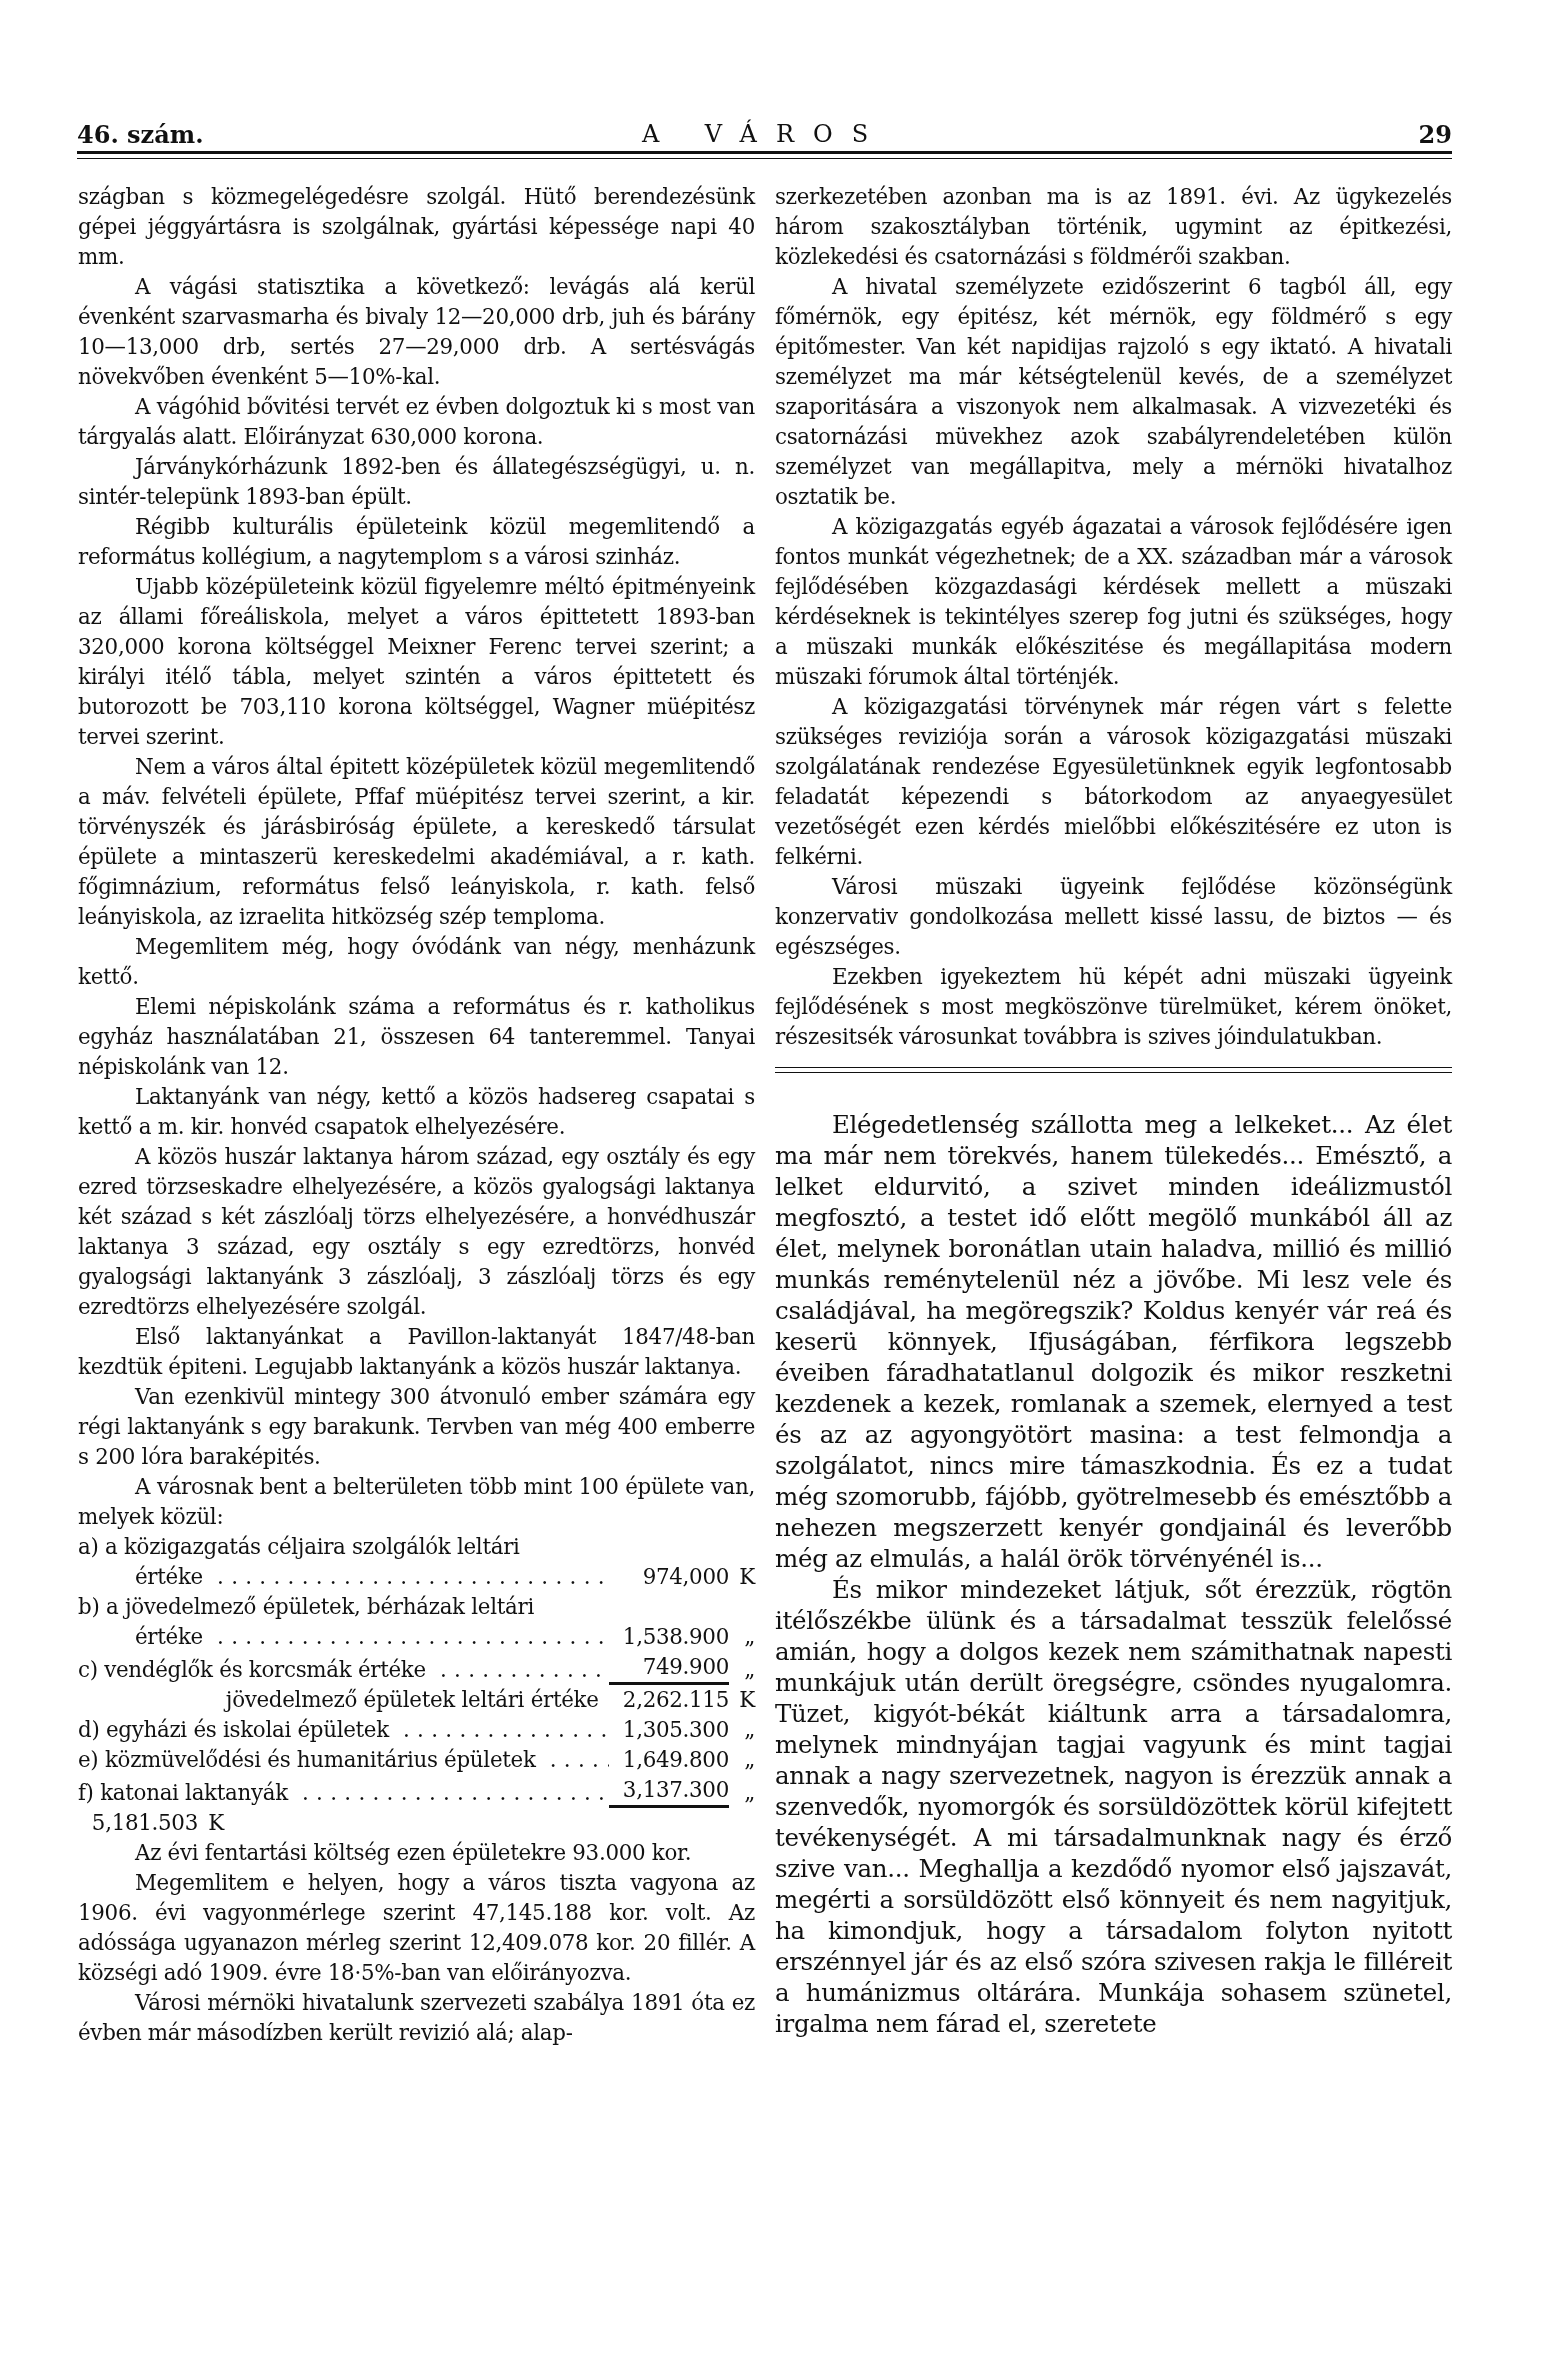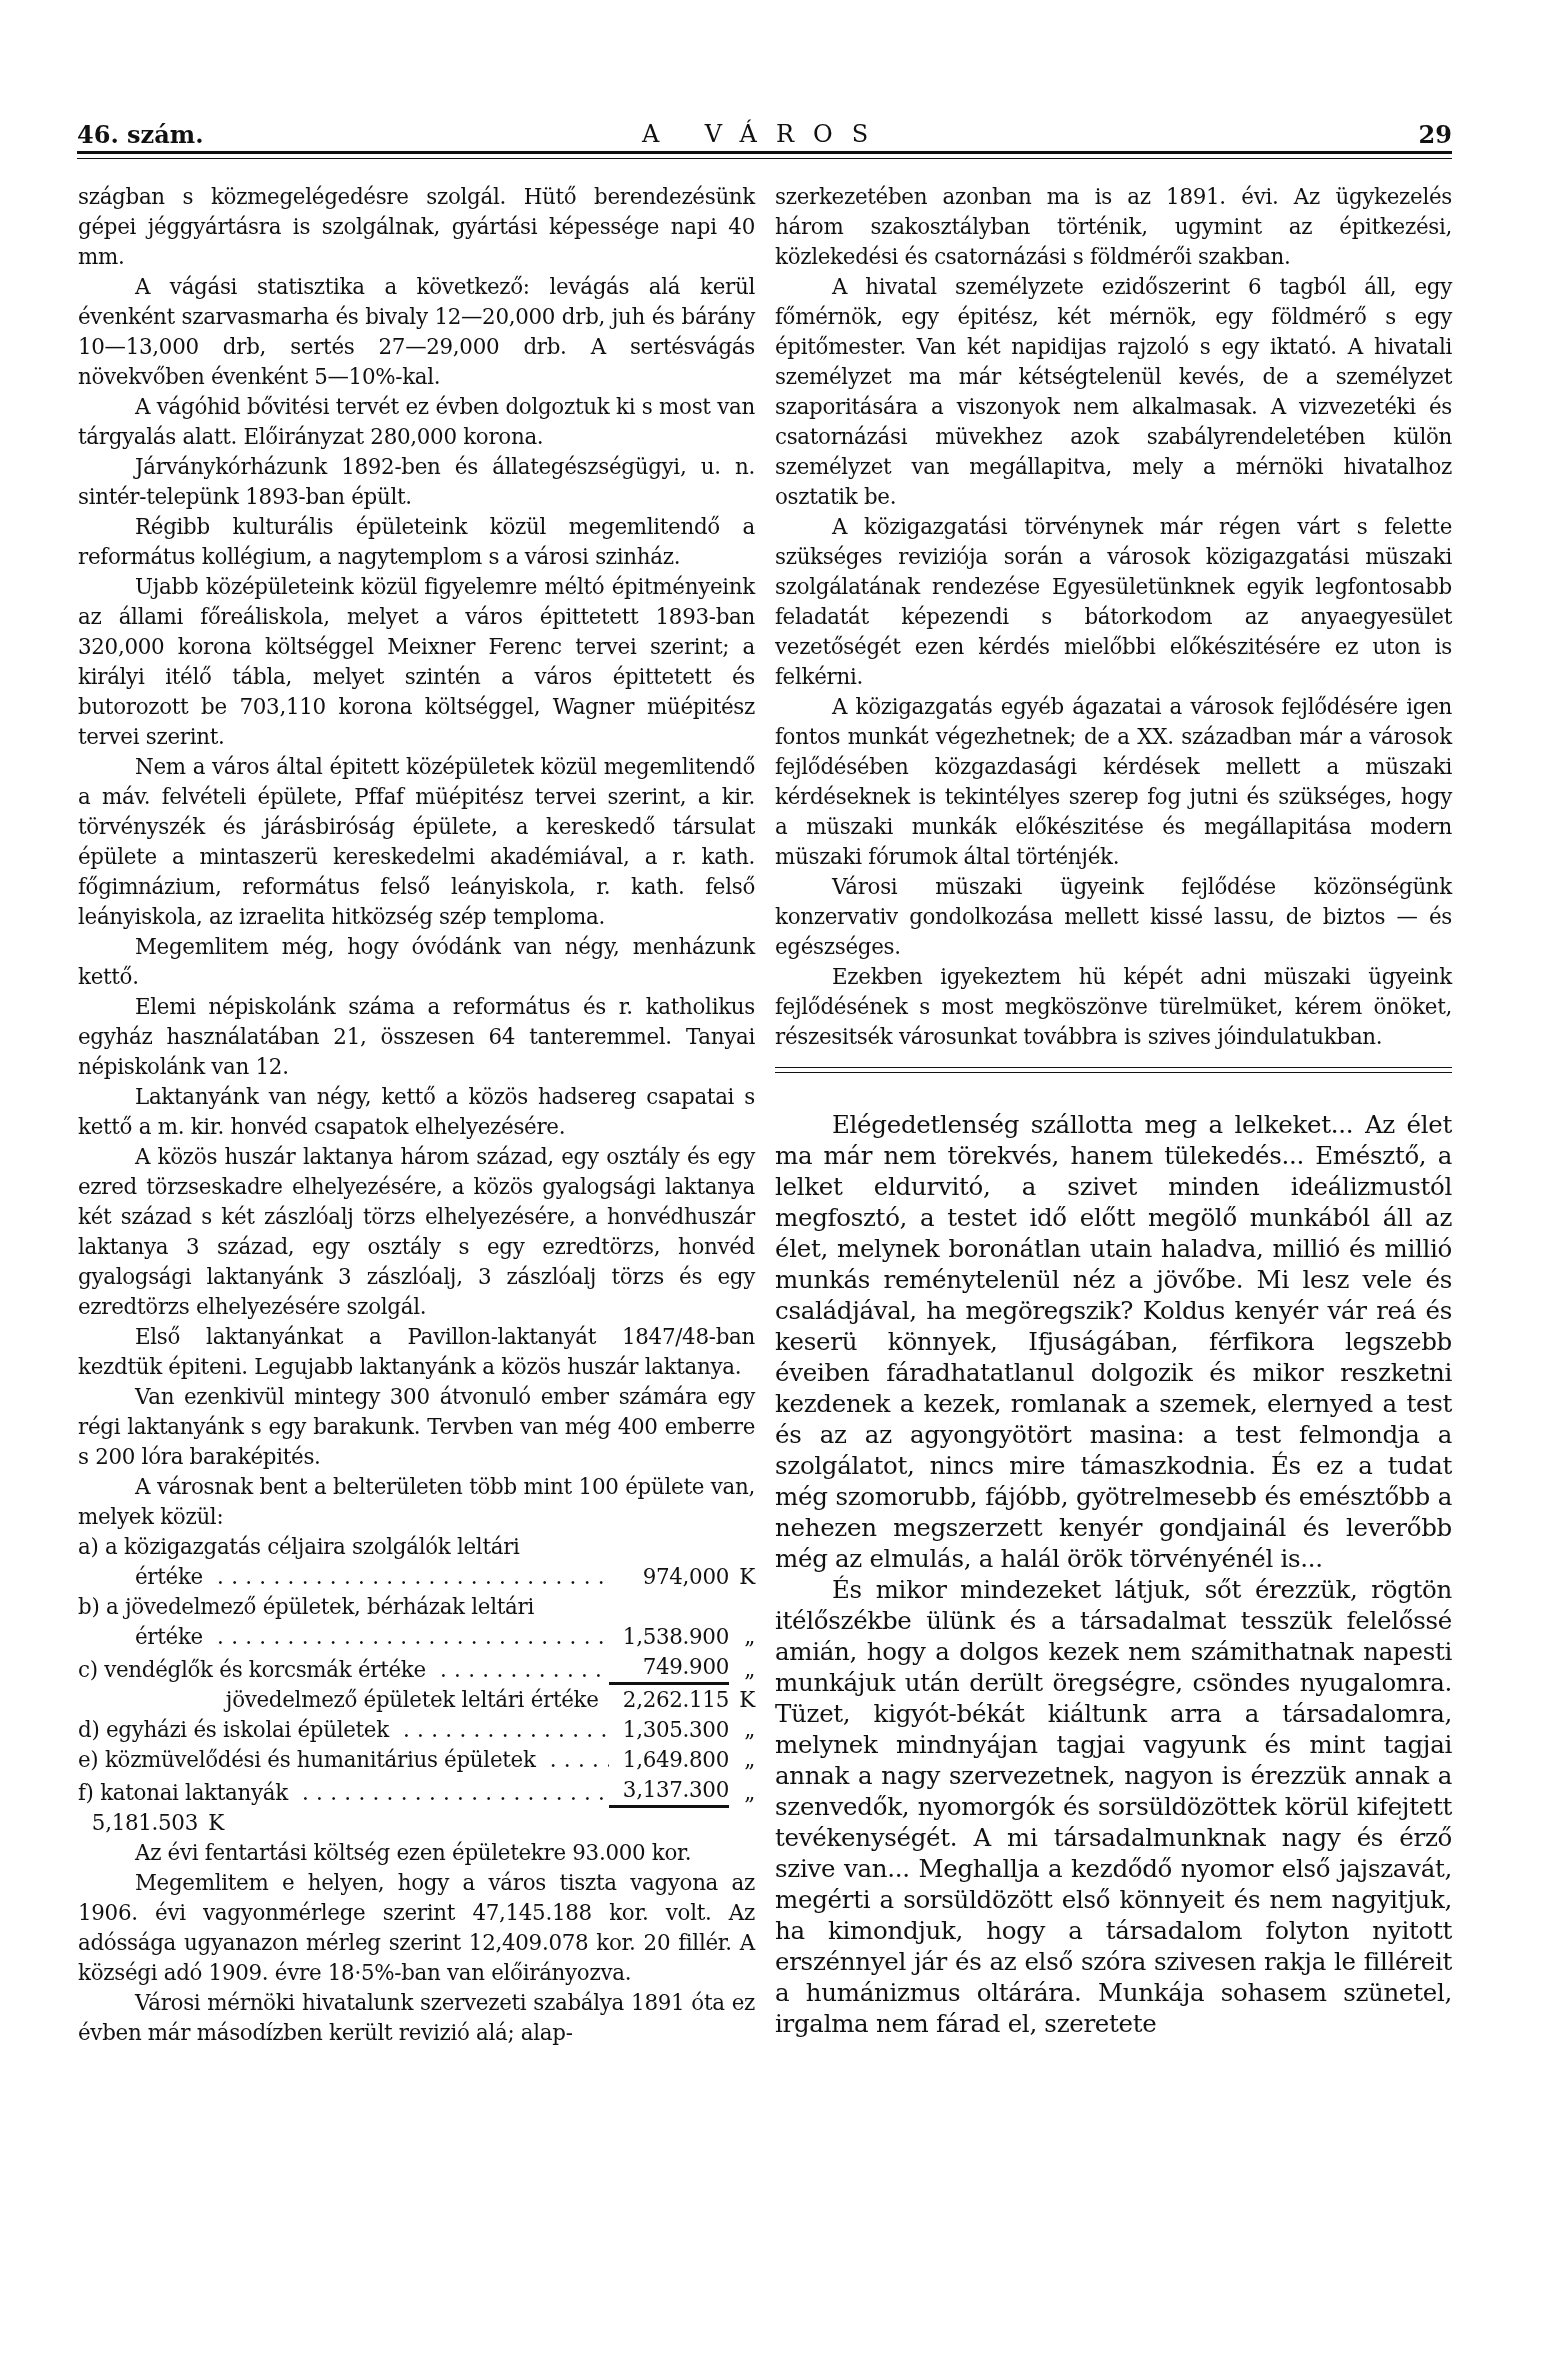--- a/index.html
+++ b/index.html
@@ -53,21 +53,21 @@
 <div class="header">
   <span class="issue">46. szám.</span>
   <span class="title">A VÁROS</span>
   <span class="page">29</span>
 </div>
 <div class="header-rule"></div>
 
 <div class="col left">
   <p class="noindent">szágban s közmegelégedésre szolgál. Hütő berendezésünk gépei jéggyártásra is szolgálnak, gyártási képessége napi 40 mm.</p>
   <p>A vágási statisztika a következő: levágás alá kerül évenként szarvasmarha és bivaly 12—20,000 drb, juh és bárány 10—13,000 drb, sertés 27—29,000 drb. A sertésvágás növekvőben évenként 5—10%-kal.</p>
-  <p>A vágóhid bővitési tervét ez évben dolgoztuk ki s most van tárgyalás alatt. Előirányzat 280,000 korona.</p>
+  <p>A vágóhid bővitési tervét ez évben dolgoztuk ki s most van tárgyalás alatt. Előirányzat 630,000 korona.</p>
   <p>Járványkórházunk 1892-ben és állategészségügyi, u. n. sintér-telepünk 1893-ban épült.</p>
   <p>Régibb kulturális épületeink közül megemlitendő a református kollégium, a nagytemplom s a városi szinház.</p>
   <p>Ujabb középületeink közül figyelemre méltó épitményeink az állami főreáliskola, melyet a város épittetett 1893-ban 320,000 korona költséggel Meixner Ferenc tervei szerint; a királyi itélő tábla, melyet szintén a város épittetett és butorozott be 703,110 korona költséggel, Wagner müépitész tervei szerint.</p>
   <p>Nem a város által épitett középületek közül megemlitendő a máv. felvételi épülete, Pffaf müépitész tervei szerint, a kir. törvényszék és járásbiróság épülete, a kereskedő társulat épülete a mintaszerü kereskedelmi akadémiával, a r. kath. főgimnázium, református felső leányiskola, r. kath. felső leányiskola, az izraelita hitközség szép temploma.</p>
   <p>Megemlitem még, hogy óvódánk van négy, menházunk kettő.</p>
   <p>Elemi népiskolánk száma a református és r. katholikus egyház használatában 21, összesen 64 tanteremmel. Tanyai népiskolánk van 12.</p>
   <p>Laktanyánk van négy, kettő a közös hadsereg csapatai s kettő a m. kir. honvéd csapatok elhelyezésére.</p>
   <p>A közös huszár laktanya három század, egy osztály és egy ezred törzseskadre elhelyezésére, a közös gyalogsági laktanya két század s két zászlóalj törzs elhelyezésére, a honvédhuszár laktanya 3 század, egy osztály s egy ezredtörzs, honvéd gyalogsági laktanyánk 3 zászlóalj, 3 zászlóalj törzs és egy ezredtörzs elhelyezésére szolgál.</p>
   <p>Első laktanyánkat a Pavillon-laktanyát 1847/48-ban kezdtük épiteni. Legujabb laktanyánk a közös huszár laktanya.</p>
   <p>Van ezenkivül mintegy 300 átvonuló ember számára egy régi laktanyánk s egy barakunk. Tervben van még 400 emberre s 200 lóra baraképités.</p>
@@ -126,22 +126,22 @@
     </div>
 
   <p>Az évi fentartási költség ezen épületekre 93.000 kor.</p>
   <p>Megemlitem e helyen, hogy a város tiszta vagyona az 1906. évi vagyonmérlege szerint 47,145.188 kor. volt. Az adóssága ugyanazon mérleg szerint 12,409.078 kor. 20 fillér. A községi adó 1909. évre 18·5%-ban van előirányozva.</p>
   <p>Városi mérnöki hivatalunk szervezeti szabálya 1891 óta ez évben már másodízben került revizió alá; alap-</p>
 </div>
 
 <div class="col right">
   <p class="noindent">szerkezetében azonban ma is az 1891. évi. Az ügykezelés három szakosztályban történik, ugymint az épitkezési, közlekedési és csatornázási s földmérői szakban.</p>
   <p>A hivatal személyzete ezidőszerint 6 tagból áll, egy főmérnök, egy épitész, két mérnök, egy földmérő s egy épitőmester. Van két napidijas rajzoló s egy iktató. A hivatali személyzet ma már kétségtelenül kevés, de a személyzet szaporitására a viszonyok nem alkalmasak. A vizvezetéki és csatornázási müvekhez azok szabályrendeletében külön személyzet van megállapitva, mely a mérnöki hivatalhoz osztatik be.</p>
+  <p>A közigazgatás egyéb ágazatai a városok fejlődésére igen fontos munkát végezhetnek; de a XX. században már a városok fejlődésében közgazdasági kérdések mellett a müszaki kérdéseknek is tekintélyes szerep fog jutni és szükséges, hogy a müszaki munkák előkészitése és megállapitása modern müszaki fórumok által történjék.</p>
   <p>A közigazgatási törvénynek már régen várt s felette szükséges reviziója során a városok közigazgatási müszaki szolgálatának rendezése Egyesületünknek egyik legfontosabb feladatát képezendi s bátorkodom az anyaegyesület vezetőségét ezen kérdés mielőbbi előkészitésére ez uton is felkérni.</p>
-  <p>A közigazgatás egyéb ágazatai a városok fejlődésére igen fontos munkát végezhetnek; de a XX. században már a városok fejlődésében közgazdasági kérdések mellett a müszaki kérdéseknek is tekintélyes szerep fog jutni és szükséges, hogy a müszaki munkák előkészitése és megállapitása modern müszaki fórumok által történjék.</p>
   <p>Városi müszaki ügyeink fejlődése közönségünk konzervativ gondolkozása mellett kissé lassu, de biztos — és egészséges.</p>
   <p>Ezekben igyekeztem hü képét adni müszaki ügyeink fejlődésének s most megköszönve türelmüket, kérem önöket, részesitsék városunkat továbbra is szives jóindulatukban.</p>
 
   <div class="article-rule"></div>
   <p class="article">Elégedetlenség szállotta meg a lelkeket... Az élet ma már nem törekvés, hanem tülekedés... Emésztő, a lelket eldurvitó, a szivet minden ideálizmustól megfosztó, a testet idő előtt megölő munkából áll az élet, melynek boronátlan utain haladva, millió és millió munkás reménytelenül néz a jövőbe. Mi lesz vele és családjával, ha megöregszik? Koldus kenyér vár reá és keserü könnyek, Ifjuságában, férfikora legszebb éveiben fáradhatatlanul dolgozik és mikor reszketni kezdenek a kezek, romlanak a szemek, elernyed a test és az az agyongyötört masina: a test felmondja a szolgálatot, nincs mire támaszkodnia. És ez a tudat még szomorubb, fájóbb, gyötrelmesebb és emésztőbb a nehezen megszerzett kenyér gondjainál és leverőbb még az elmulás, a halál örök törvényénél is...</p>
   <p class="article">És mikor mindezeket látjuk, sőt érezzük, rögtön itélőszékbe ülünk és a társadalmat tesszük felelőssé amián, hogy a dolgos kezek nem számithatnak napesti munkájuk után derült öregségre, csöndes nyugalomra. Tüzet, kigyót-békát kiáltunk arra a társadalomra, melynek mindnyájan tagjai vagyunk és mint tagjai annak a nagy szervezetnek, nagyon is érezzük annak a szenvedők, nyomorgók és sorsüldözöttek körül kifejtett tevékenységét. A mi társadalmunknak nagy és érző szive van... Meghallja a kezdődő nyomor első jajszavát, megérti a sorsüldözött első könnyeit és nem nagyitjuk, ha kimondjuk, hogy a társadalom folyton nyitott erszénnyel jár és az első szóra szivesen rakja le filléreit a humánizmus oltárára. Munkája sohasem szünetel, irgalma nem fárad el, szeretete</p>
 </div>
 
 
 </body></html>

